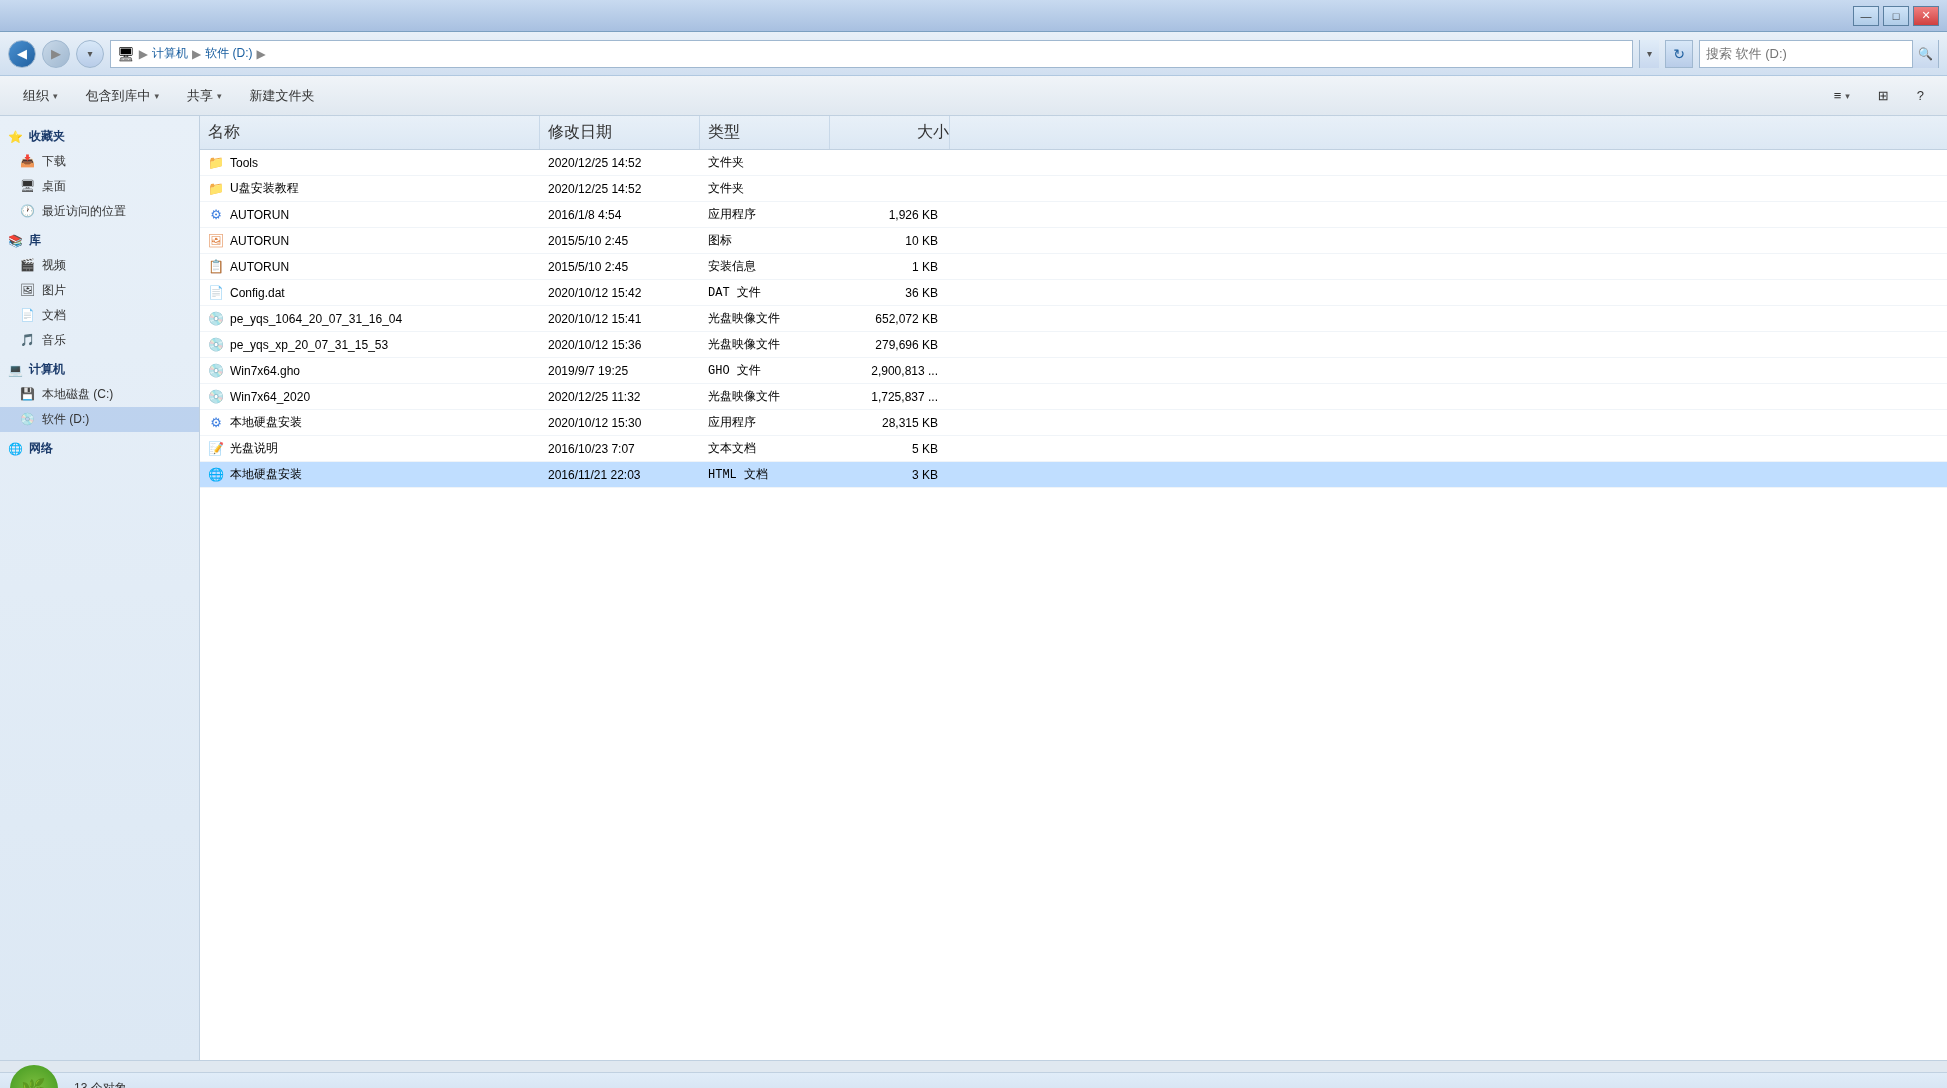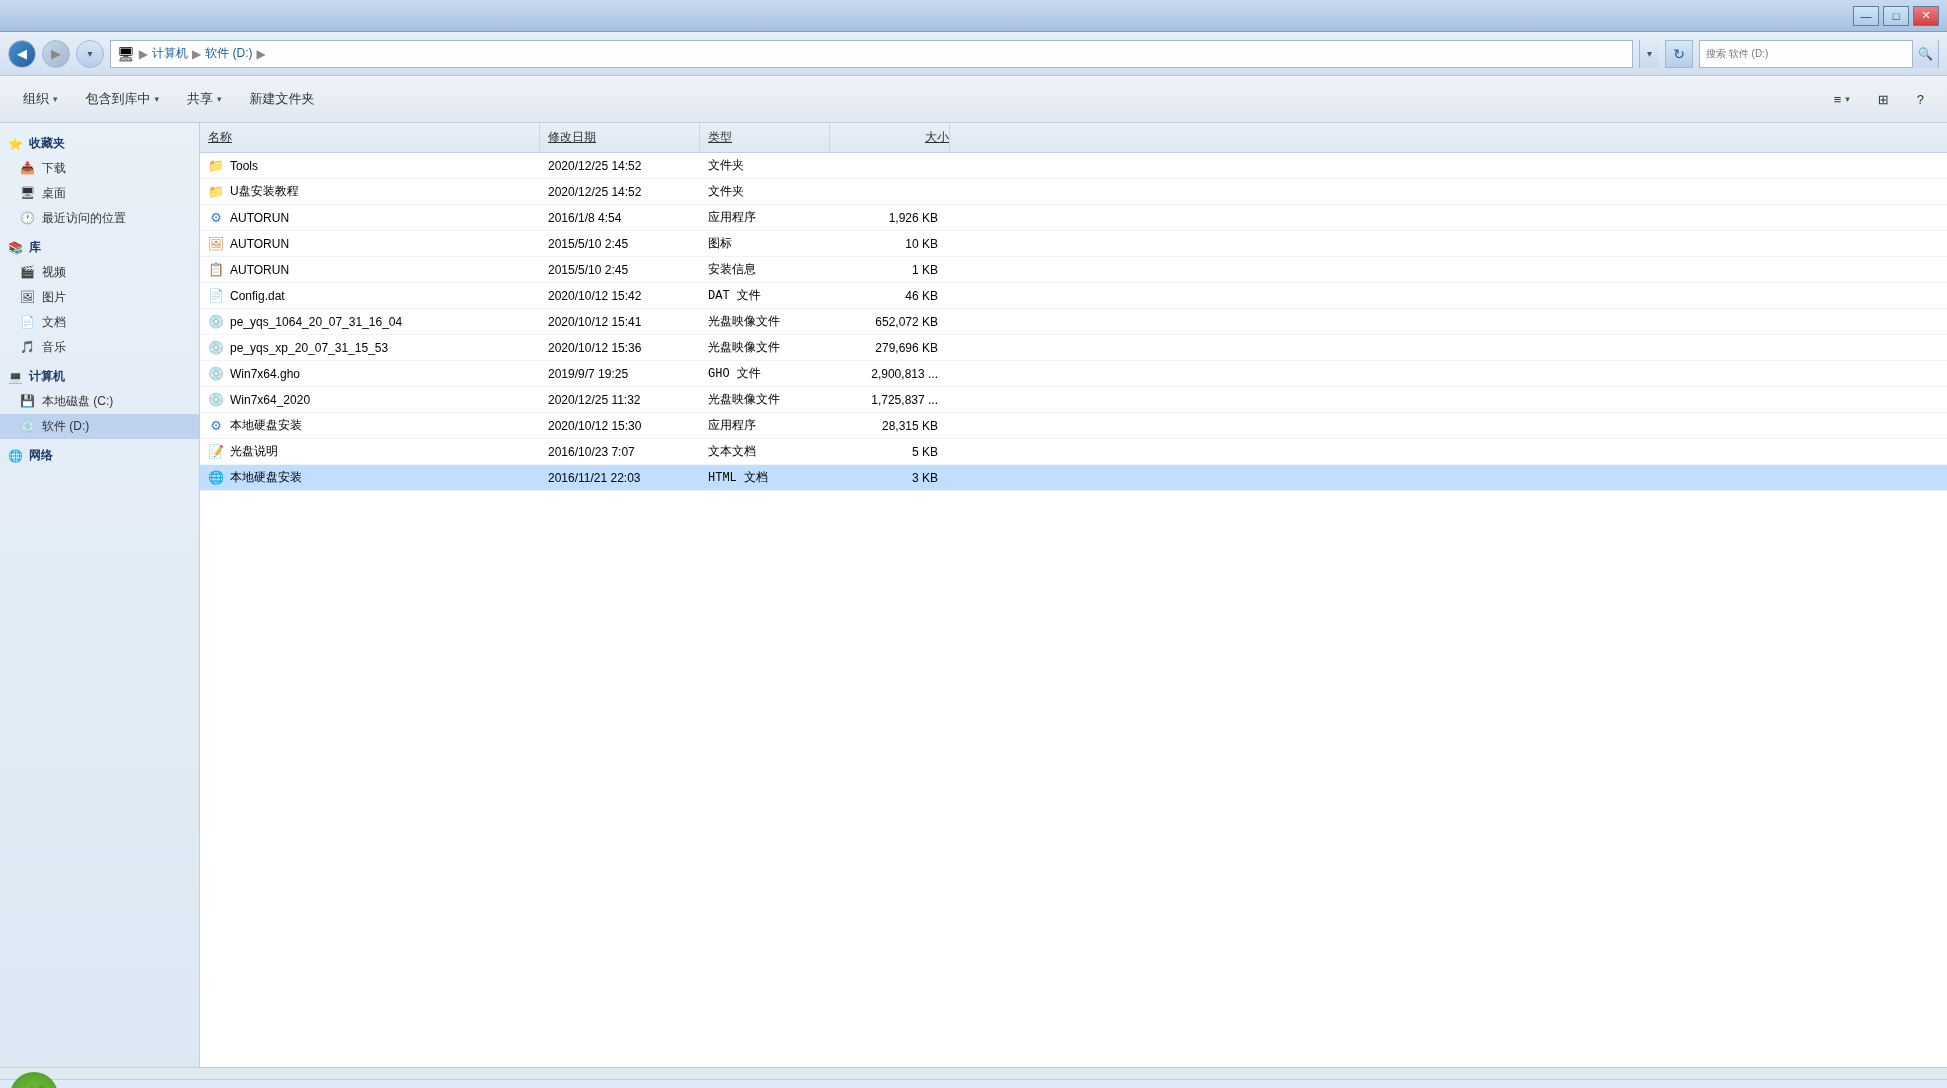--- a/index.html
+++ b/index.html
@@ -111,41 +111,41 @@
       height: 28px;
       border: 1px solid #a0b8d0;
       display: flex;
       align-items: center;
       background: #fff;
     }
     .search-input {
       flex: 1;
       border: none;
       outline: none;
-      font-size: 10px;
+      font-size: 13px;
       padding: 0 6px;
       color: #888;
       font-family: inherit;
     }
     .search-icon-btn {
       width: 26px;
       height: 28px;
       background: linear-gradient(to bottom, #e0ecf8, #c8d8ee);
       border-left: 1px solid #a0b8d0;
       display: flex;
       align-items: center;
       justify-content: center;
       cursor: pointer;
       font-size: 12px;
       color: #2060a0;
     }
 
     
     .toolbar {
-      height: 47px;
+      height: 40px;
       background: linear-gradient(to bottom, #f0f4f8, #e0e8f0);
       display: flex;
       align-items: center;
       padding: 0 10px;
       gap: 2px;
       border-bottom: 1px solid #c0d0e0;
     }
     .toolbar-btn {
       height: 32px;
       padding: 0 12px;
@@ -226,27 +226,26 @@
       display: flex;
       background: linear-gradient(to bottom, #e8f0f8, #dce8f4);
       border-bottom: 1px solid #c0d0e0;
       padding: 0;
       position: sticky;
       top: 0;
       z-index: 10;
     }
     .col-header {
       padding: 6px 8px;
-      font-size: 12px;
+      font-size: 16px;
       color: #333;
       border-right: 1px solid #c8d8e8;
       cursor: pointer;
       user-select: none;
       white-space: nowrap;
-      text-decoration: underline;
     }
     .col-name { width: 340px; }
     .col-date { width: 160px; }
     .col-type { width: 130px; }
     .col-size { width: 120px; text-align: right; padding-right: 0; }
 
     .file-row {
       display: flex;
       align-items: center;
       border-bottom: 1px solid #f0f4f8;
@@ -495,21 +494,21 @@
       <div class="file-cell type">安装信息</div>
       <div class="file-cell size">1 KB</div>
     </div>
         <div class="file-row">
       <div class="file-cell name">
         <span class="file-icon" style="color:#808080">📄</span>
         <span>Config.dat</span>
       </div>
       <div class="file-cell date">2020/10/12 15:42</div>
       <div class="file-cell type">DAT 文件</div>
-      <div class="file-cell size">46 KB</div>
+      <div class="file-cell size">36 KB</div>
     </div>
         <div class="file-row">
       <div class="file-cell name">
         <span class="file-icon" style="color:#6060c0">💿</span>
         <span>pe_yqs_1064_20_07_31_16_04</span>
       </div>
       <div class="file-cell date">2020/10/12 15:41</div>
       <div class="file-cell type">光盘映像文件</div>
       <div class="file-cell size">652,072 KB</div>
     </div>

